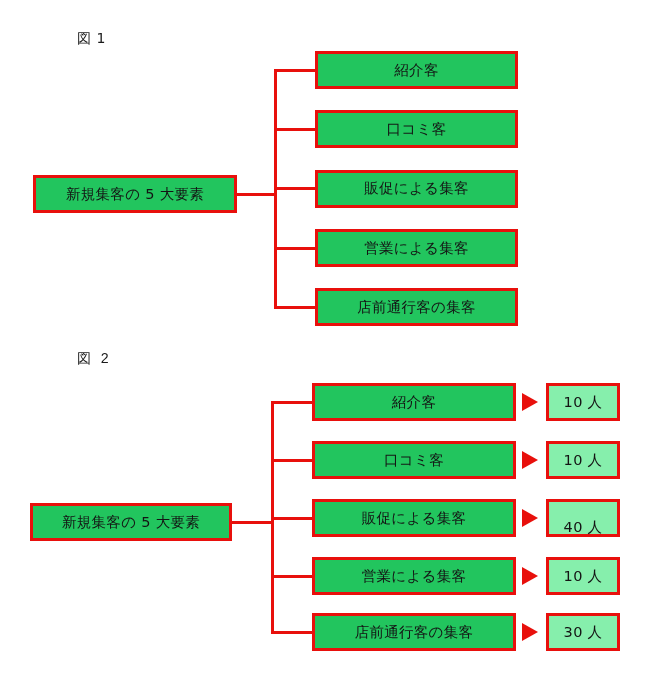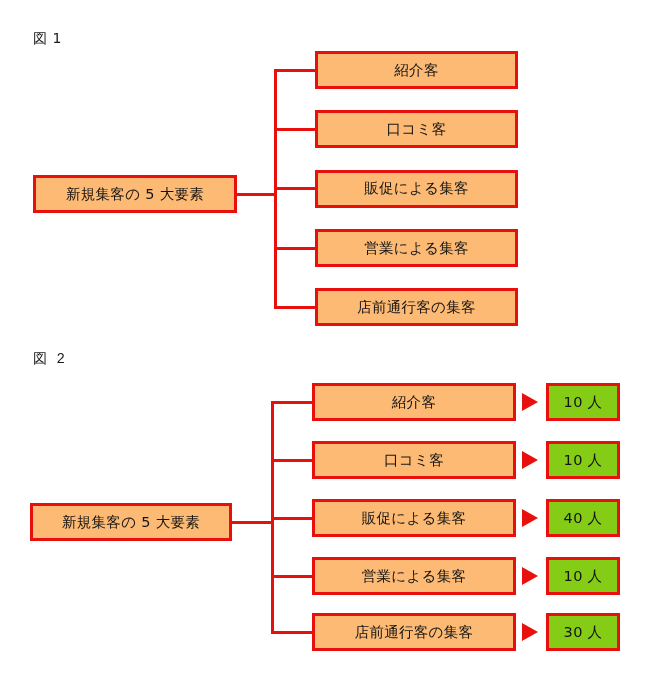--- a/index.html
+++ b/index.html
@@ -26,47 +26,48 @@
   }
 
   
   .fig-caption {
     position: absolute;
     font-size: 14px;
     line-height: 18px;
     color: #1a1a1a;
     letter-spacing: 0.5px;
     white-space: nowrap;
+    margin-left: 44px;
   }
 
   
   .node {
     position: absolute;
     box-sizing: border-box;
     border: 3px solid #e8100c;
-    background: #fdba74;
+    background: #22c55e;
     display: flex;
     align-items: center;
     justify-content: center;
     font-size: 14.5px;
     line-height: 1;
     color: #141414;
     letter-spacing: 0.3px;
     white-space: nowrap;
   }
 
   .node.root {
     
   }
 
   .value-box {
     position: absolute;
     box-sizing: border-box;
     border: 3px solid #e8100c;
-    background: #84cc16;
+    background: #86efac;
     display: flex;
     align-items: center;
     justify-content: center;
     font-size: 14.5px;
     line-height: 1;
     color: #141414;
     letter-spacing: 0.3px;
     white-space: nowrap;
   }
 
@@ -154,21 +155,21 @@
   </div>
   <div class="arrow" style="left:522px; top:451px;"></div>
   <div class="value-box" style="left:546px; top:441px; width:74px; height:38px;">
     <span>10 人</span>
   </div>
 
   <div class="node" style="left:312px; top:499px; width:204px; height:38px;">
     <span>販促による集客</span>
   </div>
   <div class="arrow" style="left:522px; top:509px;"></div>
-  <div class="value-box" style="left:546px; top:499px; width:74px; height:38px;">
+  <div class="value-box" style="left:546px; top:499px; width:74px; height:38px;align-items:flex-end;">
     <span>40 人</span>
   </div>
 
   <div class="node" style="left:312px; top:557px; width:204px; height:38px;">
     <span>営業による集客</span>
   </div>
   <div class="arrow" style="left:522px; top:567px;"></div>
   <div class="value-box" style="left:546px; top:557px; width:74px; height:38px;">
     <span>10 人</span>
   </div>

